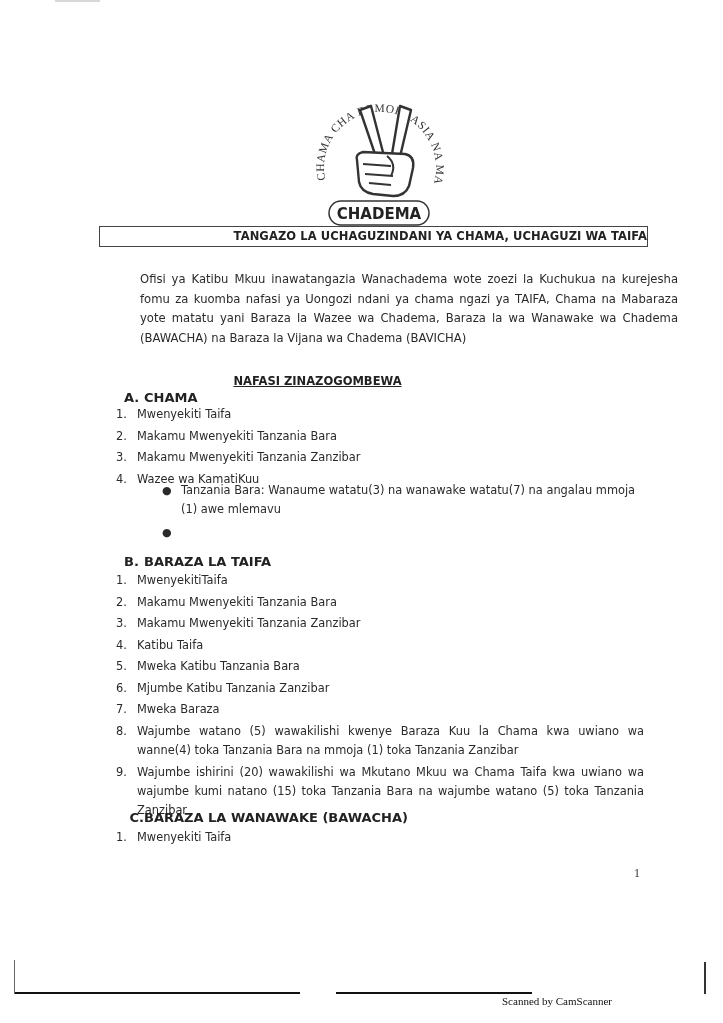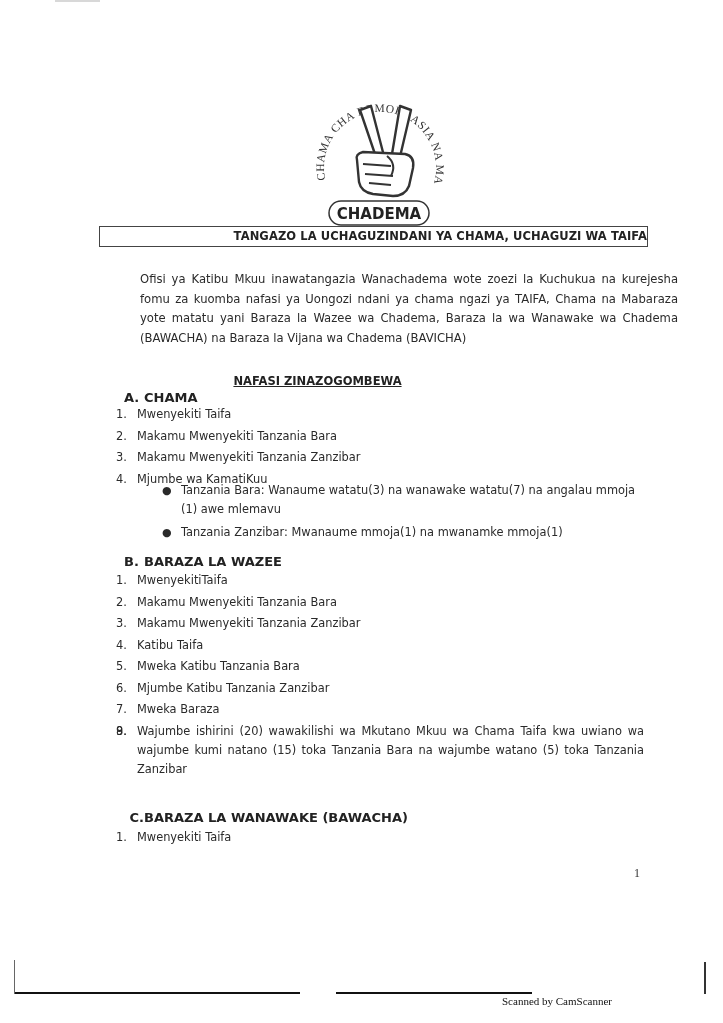--- a/index.html
+++ b/index.html
@@ -97,39 +97,39 @@
     <span>NAFASI ZINAZOGOMBEWA</span>
   </div>
 
   <div class="sec-head" style="left:124px; top:390px;">
     <span class="ltr">A.</span><span>CHAMA</span>
   </div>
   <ol class="olist" style="top:405px;">
     <li><span class="num">1.</span><span>Mwenyekiti Taifa</span></li>
     <li><span class="num">2.</span><span>Makamu Mwenyekiti Tanzania Bara</span></li>
     <li><span class="num">3.</span><span>Makamu Mwenyekiti Tanzania Zanzibar</span></li>
-    <li><span class="num">4.</span><span>Mjumbe wa KamatiKuu</span></li>
+    <li><span class="num">4.</span><span>Wazee wa KamatiKuu</span></li>
   </ol>
   <ul class="blist" style="top:481px;">
     <li><span class="dot">●</span><span>Tanzania Bara: Wanaume watatu(3) na wanawake watatu(7) na angalau mmoja (1) awe mlemavu</span></li>
-    <li><span class="dot">●</span><span>Tanzania Zanzibar: Mwanaume mmoja(1) na mwanamke mmoja(1)</span></li>
+    <li><span class="dot">●</span></li>
   </ul>
 
   <div class="sec-head" style="left:124px; top:554px;">
-    <span class="ltr">B.</span><span>BARAZA LA WAZEE</span>
+    <span class="ltr">B.</span><span>BARAZA LA TAIFA</span>
   </div>
   <ol class="olist" style="top:571px;">
     <li><span class="num">1.</span><span>MwenyekitiTaifa</span></li>
     <li><span class="num">2.</span><span>Makamu Mwenyekiti Tanzania Bara</span></li>
     <li><span class="num">3.</span><span>Makamu Mwenyekiti Tanzania Zanzibar</span></li>
     <li><span class="num">4.</span><span>Katibu Taifa</span></li>
     <li><span class="num">5.</span><span>Mweka Katibu Tanzania Bara</span></li>
     <li><span class="num">6.</span><span>Mjumbe Katibu Tanzania Zanzibar</span></li>
     <li><span class="num">7.</span><span>Mweka Baraza</span></li>
-    <li style="line-height:19px;"><span class="num">8.</span></li>
+    <li style="line-height:19px;"><span class="num">8.</span><span>Wajumbe watano (5) wawakilishi kwenye Baraza Kuu la Chama kwa uwiano wa wanne(4) toka Tanzania Bara na mmoja (1) toka Tanzania Zanzibar</span></li>
     <li style="line-height:19px;"><span class="num">9.</span><span>Wajumbe ishirini (20) wawakilishi wa Mkutano Mkuu wa Chama Taifa kwa uwiano wa wajumbe kumi natano (15) toka Tanzania Bara na wajumbe watano (5) toka Tanzania Zanzibar</span></li>
   </ol>
 
   <div class="sec-head" style="left:124px; top:810px;text-align:right;">
     <span class="ltr">C.</span><span>BARAZA LA WANAWAKE (BAWACHA)</span>
   </div>
   <ol class="olist" style="top:828px;">
     <li><span class="num">1.</span><span>Mwenyekiti Taifa</span></li>
   </ol>
 

